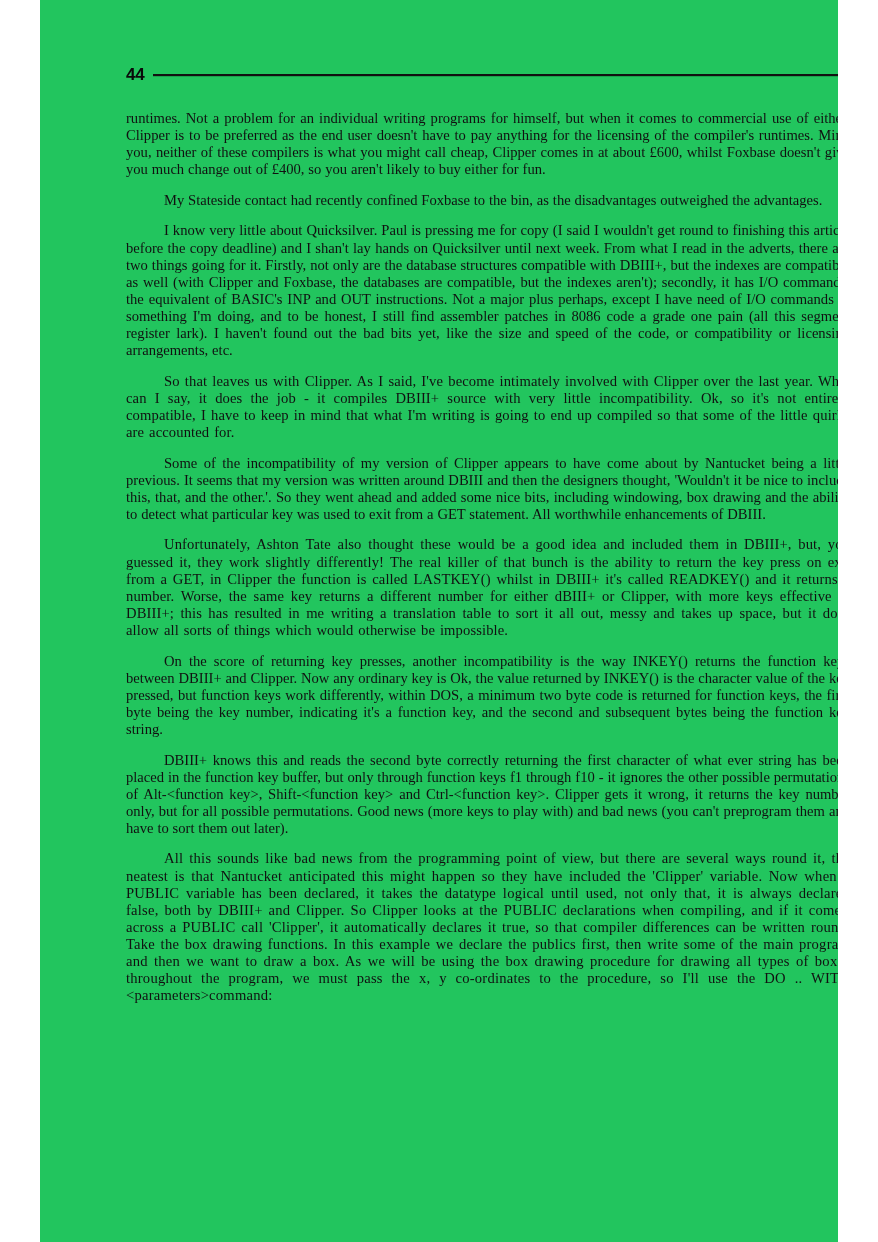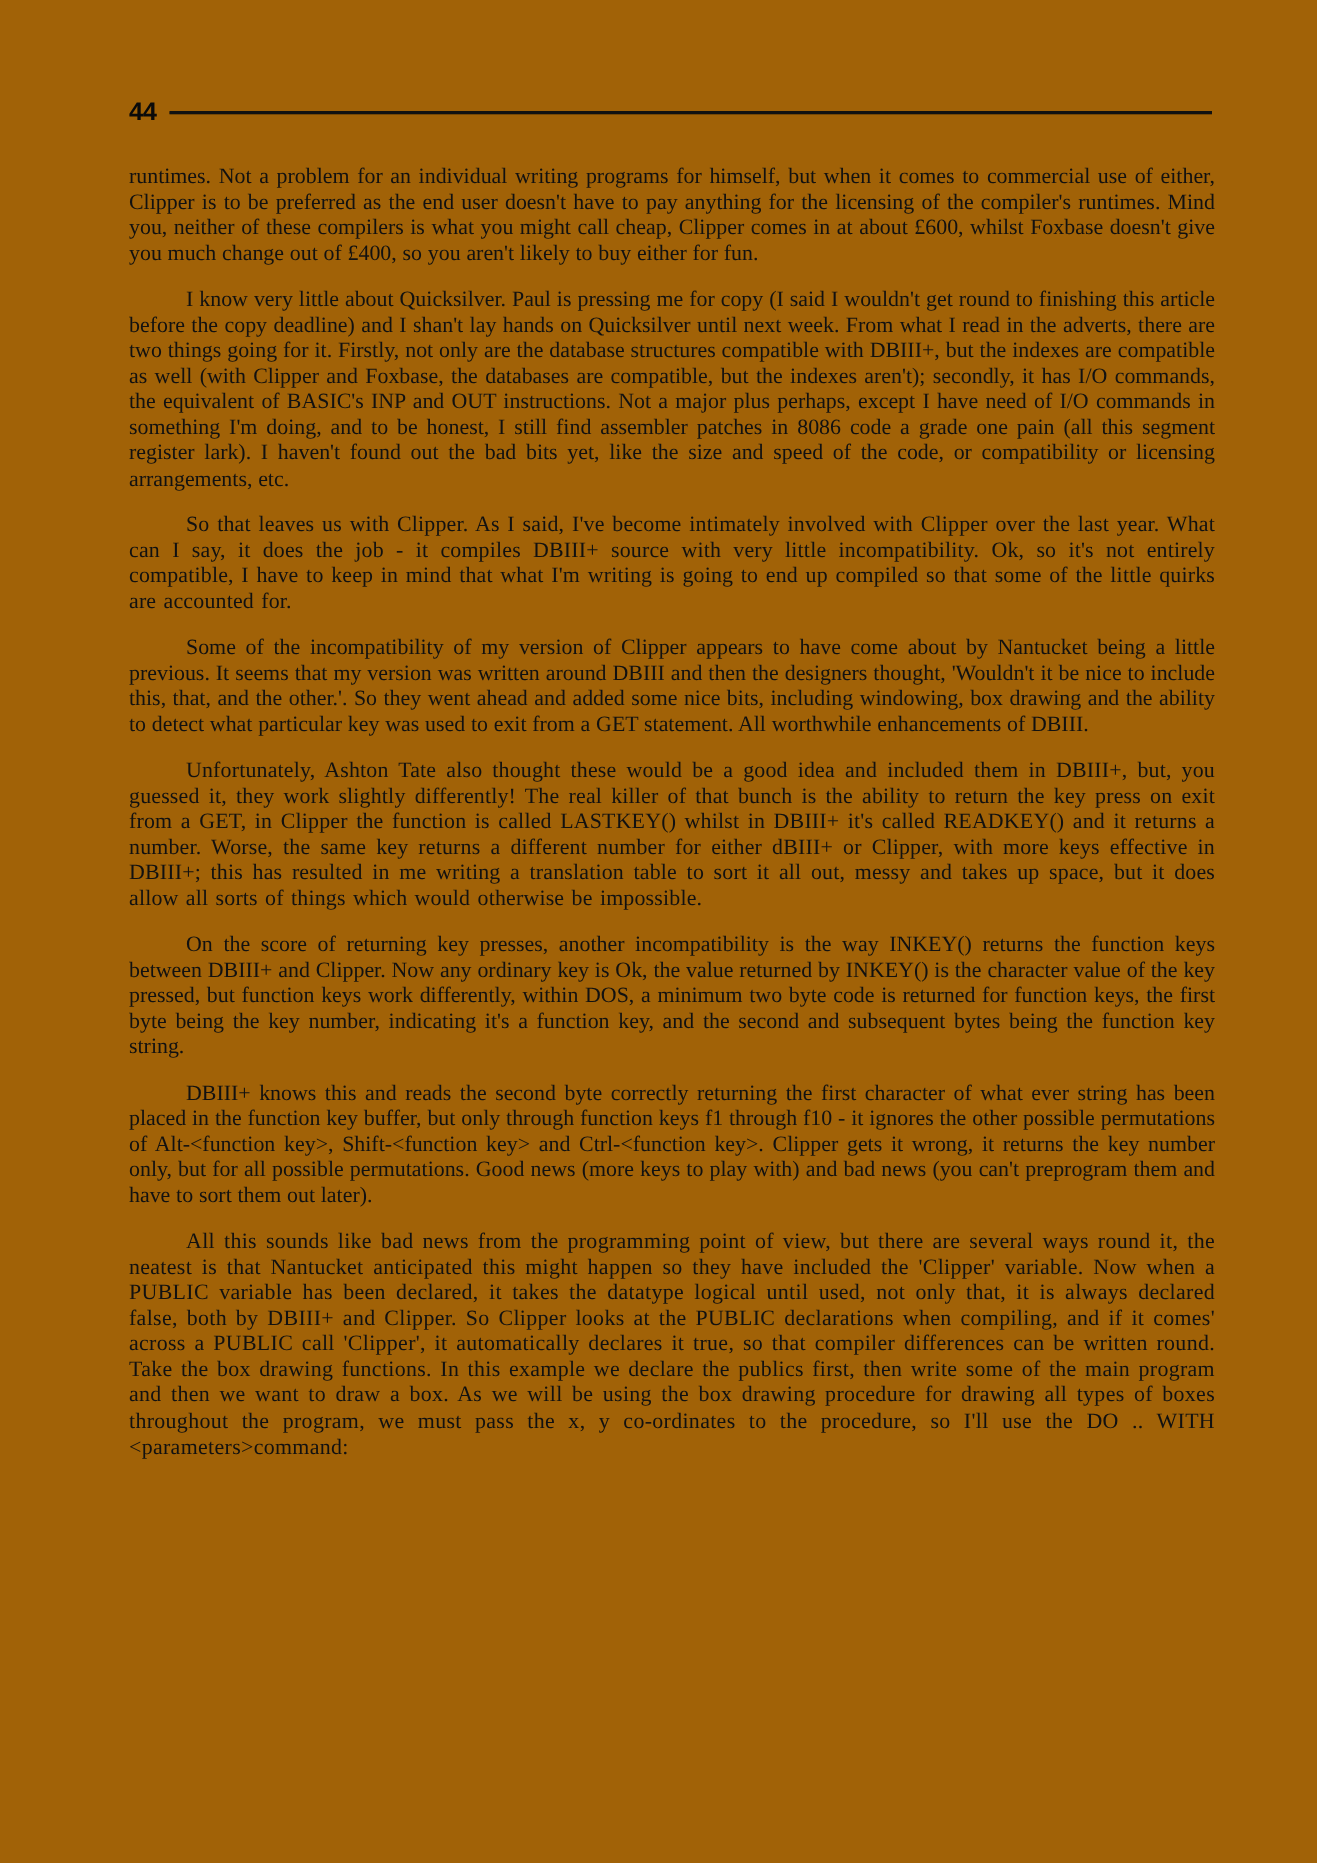--- a/index.html
+++ b/index.html
@@ -7,24 +7,24 @@
     margin: 0;
     padding: 0;
     background: #ffffff;
   }
   body {
     font-family: "Liberation Serif", "DejaVu Serif", serif;
     color: #111111;
   }
   .page {
     position: relative;
-    width: 878px;
+    width: 798px;
     height: 1242px;
     margin: 0 auto;
-    background: #a16207;
+    background: #22c55e;
     overflow: hidden;
     box-sizing: border-box;
   }
 
   
   .page-header {
     position: absolute;
     left: 86px;
     top: 60px;
     width: 722px;
@@ -87,20 +87,21 @@
 
 <div class="page">
 
   <div class="page-header">
     <span class="folio">44</span>
     <span class="header-rule"></span>
   </div>
 
   <div class="column">
       <p class="para cont">runtimes.    Not a problem for an individual writing programs for himself, but when it comes to commercial use of either, Clipper is to be preferred as the end user doesn't have to pay anything for the licensing of the compiler's runtimes.    Mind you, neither of these compilers is what you might call cheap, Clipper comes in at about £600, whilst Foxbase doesn't give you much change out of £400, so you aren't likely to buy either for fun.</p>
+      <p class="para">My Stateside contact had recently confined Foxbase to the bin, as the disadvantages outweighed the advantages.</p>
       <p class="para">I know very little about Quicksilver.    Paul is pressing me for copy (I said I wouldn't get round to finishing this article before the copy deadline) and I shan't lay hands on Quicksilver until next week.    From what I read in the adverts, there are two things going for it.    Firstly, not only are the database structures compatible with DBIII+, but the indexes are compatible as well (with Clipper and Foxbase, the databases are compatible, but the indexes aren't); secondly, it has I/O commands, the equivalent of BASIC's INP and OUT instructions.    Not a major plus perhaps, except I have need of I/O commands in something I'm doing, and to be honest, I still find assembler patches in 8086 code a grade one pain (all this segment register lark).    I haven't found out the bad bits yet, like the size and speed of the code, or compatibility or licensing arrangements, etc.</p>
       <p class="para loose">So that leaves us with Clipper.    As I said, I've become intimately involved with Clipper over the last year.    What can I say, it does the job - it compiles DBIII+ source with very little incompatibility.    Ok, so it's not entirely compatible, I have to keep in mind that what I'm writing is going to end up compiled so that some of the little quirks are accounted for.</p>
       <p class="para">Some of the incompatibility of my version of Clipper appears to have come about by Nantucket being a little previous.    It seems that my version was written around DBIII and then the designers thought, 'Wouldn't it be nice to include this, that, and the other.'.    So they went ahead and added some nice bits, including windowing, box drawing and the ability to detect what particular key was used to exit from a GET statement.    All worthwhile enhancements of DBIII.</p>
       <p class="para loose">Unfortunately, Ashton Tate also thought these would be a good idea and included them in DBIII+, but, you guessed it, they work slightly differently!    The real killer of that bunch is the ability to return the key press on exit from a GET, in Clipper the function is called LASTKEY() whilst in DBIII+ it's called READKEY() and it returns a number.    Worse, the same key returns a different number for either dBIII+ or Clipper, with more keys effective in DBIII+; this has resulted in me writing a translation table to sort it all out, messy and takes up space, but it does allow all sorts of things which would otherwise be impossible.</p>
       <p class="para">On the score of returning key presses, another incompatibility is the way INKEY() returns the function keys between DBIII+ and Clipper.    Now any ordinary key is Ok, the value returned by INKEY() is the character value of the key pressed, but function keys work differently, within DOS, a minimum two byte code is returned for function keys, the first byte being the key number, indicating it's a function key, and the second and subsequent bytes being the function key string.</p>
       <p class="para">DBIII+ knows this and reads the second byte correctly returning the first character of what ever string has been placed in the function key buffer, but only through function keys f1 through f10 - it ignores the other possible permutations of Alt-&lt;function key&gt;, Shift-&lt;function key&gt; and Ctrl-&lt;function key&gt;.    Clipper gets it wrong, it returns the key number only, but for all possible permutations.    Good news (more keys to play with) and bad news (you can't preprogram them and have to sort them out later).</p>
       <p class="para looser">All this sounds like bad news from the programming point of view, but there are several ways round it, the neatest is that Nantucket anticipated this might happen so they have included the 'Clipper' variable.    Now when a PUBLIC variable has been declared, it takes the datatype logical until used, not only that, it is always declared false, both by DBIII+ and Clipper.    So Clipper looks at the PUBLIC declarations when compiling, and if it comes' across a PUBLIC call 'Clipper', it automatically declares it true, so that compiler differences can be written round.    Take the box drawing functions.    In this example we declare the publics first, then write some of the main program and then we want to draw a box.    As we will be using the box drawing procedure for drawing all types of boxes throughout the program, we must pass the x, y co-ordinates to the procedure, so I'll use the DO .. WITH &lt;parameters&gt;command:</p>
     </div>
 
 </div>

